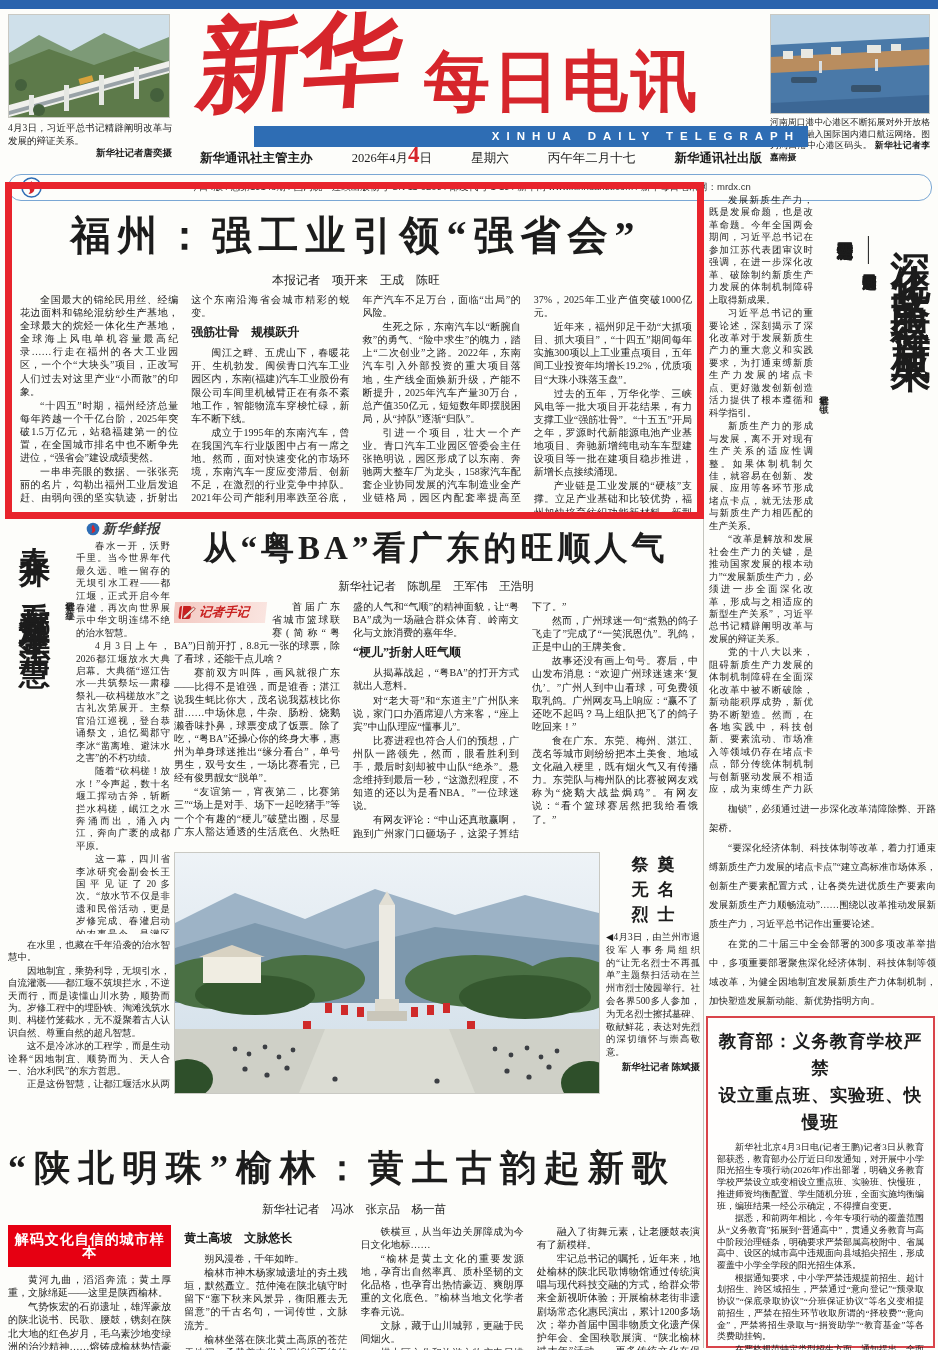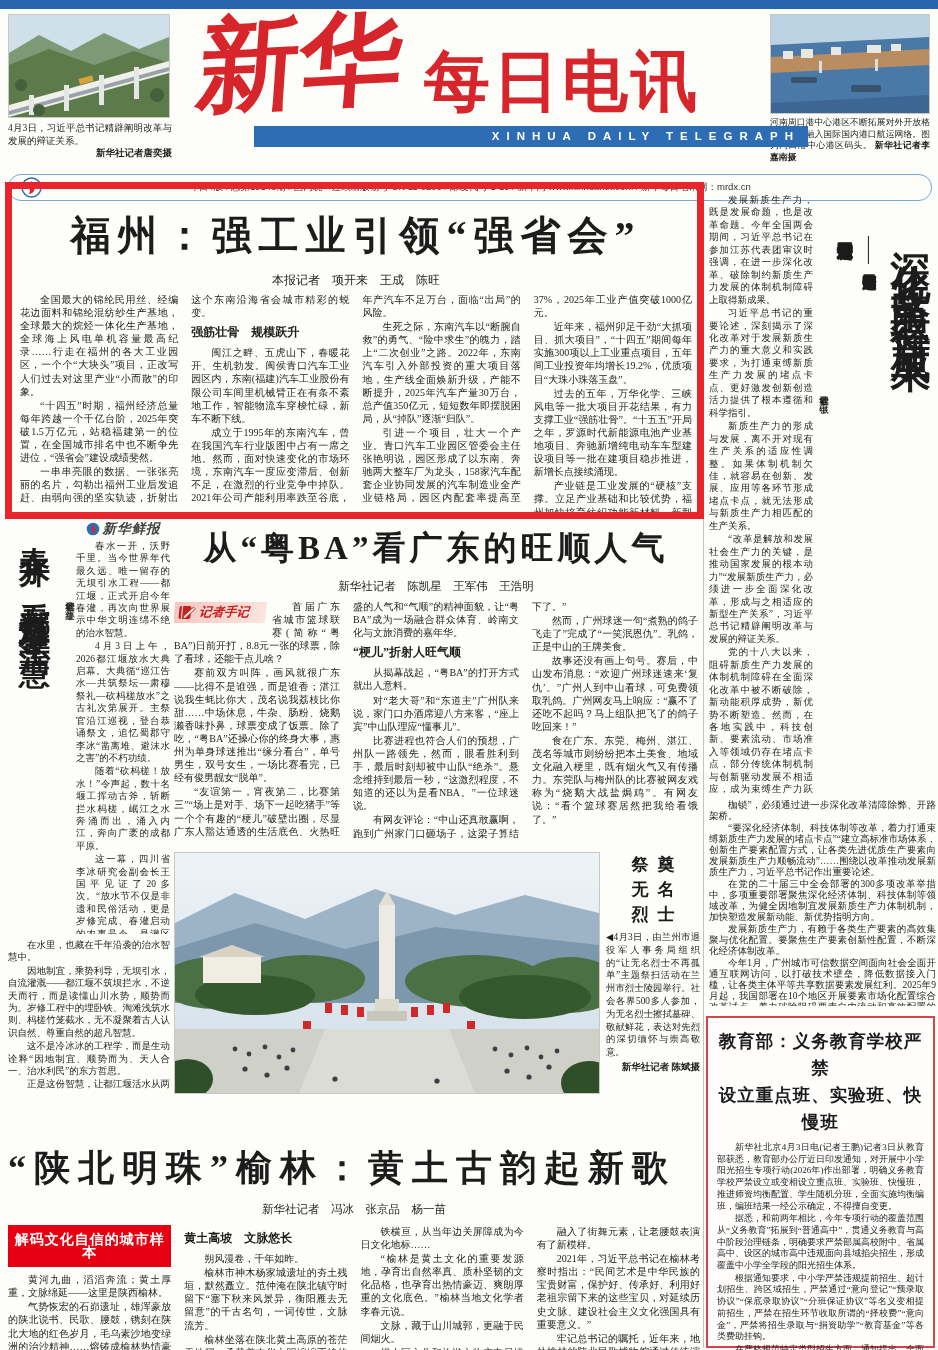--- a/index.html
+++ b/index.html
@@ -83,21 +83,21 @@
   
   .vline{left:703px;top:196px;width:0;height:1152px;border-left:1px solid #c4c4bd;}
   .rightart{left:709px;top:194px;width:227px;}
   .rt-flex{display:flex;height:600px;overflow:hidden;}
   .rt-body{width:104px;font-size:9.5px;line-height:12.45px;overflow:hidden;}
   .rt-vert{flex:1;writing-mode:vertical-rl;padding-top:26px;box-sizing:border-box;}
   .rt-big{font-size:40px;font-weight:900;letter-spacing:13px;line-height:52px;margin-left:4px;}
   .rt-dash{font-size:14px;font-weight:bold;line-height:22px;padding-top:16px;}
   .rt-kicker{font-size:16px;font-weight:900;line-height:26px;padding-top:10px;}
   .rt-byline{font-size:9.5px;line-height:16px;padding-top:168px;}
-  .rt-wide{margin-top:6px;font-size:9.5px;line-height:11px;height:206px;overflow:hidden;}
+  .rt-wide{margin-top:6px;font-size:9.5px;line-height:19px;height:206px;overflow:hidden;}
 
   
   .edubox{left:706px;top:1016px;width:229px;height:332px;border:2px solid #d9444a;box-sizing:border-box;
           padding:8px 9px;background:#fffefd;}
   .edubox h3{margin:2px 0 6px 0;text-align:center;font-size:17.5px;line-height:27px;letter-spacing:1px;}
   .edu-body{font-size:9px;line-height:11.7px;height:246px;overflow:hidden;}
 
   
   .botart{left:8px;top:1100px;width:692px;}
   .botart h2{margin:44px 0 0 0;text-align:left;font-size:36px;letter-spacing:8px;font-weight:900;}
@@ -167,20 +167,29 @@
   </div>
   <div class="abs capTR just">
     <span>河南周口港中心港区不断拓展对外开放格局，深度融入国际国内港口航运网络。图为周口港中心港区码头。</span>
     <span class="credit">新华社记者李嘉南摄</span>
   </div>
 
   <div class="abs mh">
     <div class="mh-script">新华</div>
     <div class="mh-rest">每日电讯</div>
     <div class="mh-bar">XINHUA DAILY TELEGRAPH</div>
+  </div>
+  <div class="abs dateline">
+    <span class="b">新华通讯社主管主办</span>
+    <span>
+      <span>2026年4月</span><span class="day">4</span><span>日</span>
+    </span>
+    <span>星期六</span>
+    <span>丙午年二月十七</span>
+    <span class="b">新华通讯社出版</span>
   </div>
 
   <div class="abs pill">
     <svg class="pill-logo" width="21" height="21" viewBox="0 0 21 21">
       <circle cx="10.5" cy="10.5" r="9.5" fill="none" stroke="#2e6db4" stroke-width="1.6"></circle>
       <path d="M10.5 4 C8 7 7 9 8.5 12 C9.5 14 9 15.5 7.5 17 C12 16.5 14.5 13.5 13 10 C12 7.8 11.5 6 10.5 4 Z" fill="#d6252b"></path>
     </svg>
     <span>今日4版 / 总第19148期 / 国内统一连续出版物号 CN 11-0209 / 邮发代号 1-19 / 新华网 www.xinhuanet.com / 新华每日电讯网：mrdx.cn</span>
   </div>
 
@@ -414,20 +423,19 @@
         <div>
             <p class="para">铁横亘，从当年边关屏障成为今日文化地标……</p>
             <p class="para">“榆林是黄土文化的重要发源地，孕育出自然率真、质朴坚韧的文化品格，也孕育出热情豪迈、爽朗厚重的文化底色。”榆林当地文化学者李春元说。</p>
             <p class="para">文脉，藏于山川城郭，更融于民间烟火。</p>
             <p class="para">横山区文化和旅游文物广电局排练场上，64名腰鼓手身着传统服饰激情擂动。72岁的国家级非遗代表性传承人李成元端坐场边，目光专注：“老腰鼓是我们的根，不能让它在我们这代人手里断了。”</p>
           </div>
       </div>
       <div>
         <div>
             <p class="para">融入了街舞元素，让老腰鼓表演有了新模样。</p>
-            <p class="para">2021年，习近平总书记在榆林考察时指出：“民间艺术是中华民族的宝贵财富，保护好、传承好、利用好老祖宗留下来的这些宝贝，对延续历史文脉、建设社会主义文化强国具有重要意义。”</p>
             <p class="para">牢记总书记的嘱托，近年来，地处榆林的陕北民歌博物馆通过传统演唱与现代科技交融的方式，给群众带来全新视听体验；开展榆林老街非遗剧场常态化惠民演出，累计1200多场次；举办首届中国非物质文化遗产保护年会、全国秧歌展演、“陕北榆林过大年”活动……更多传统文化在保护中传承、在传承中活化，形成出圈效应。（下转4版）</p>
           </div>
       </div>
     </div>
   </div>
 
 </div>
 
 </body></html>

